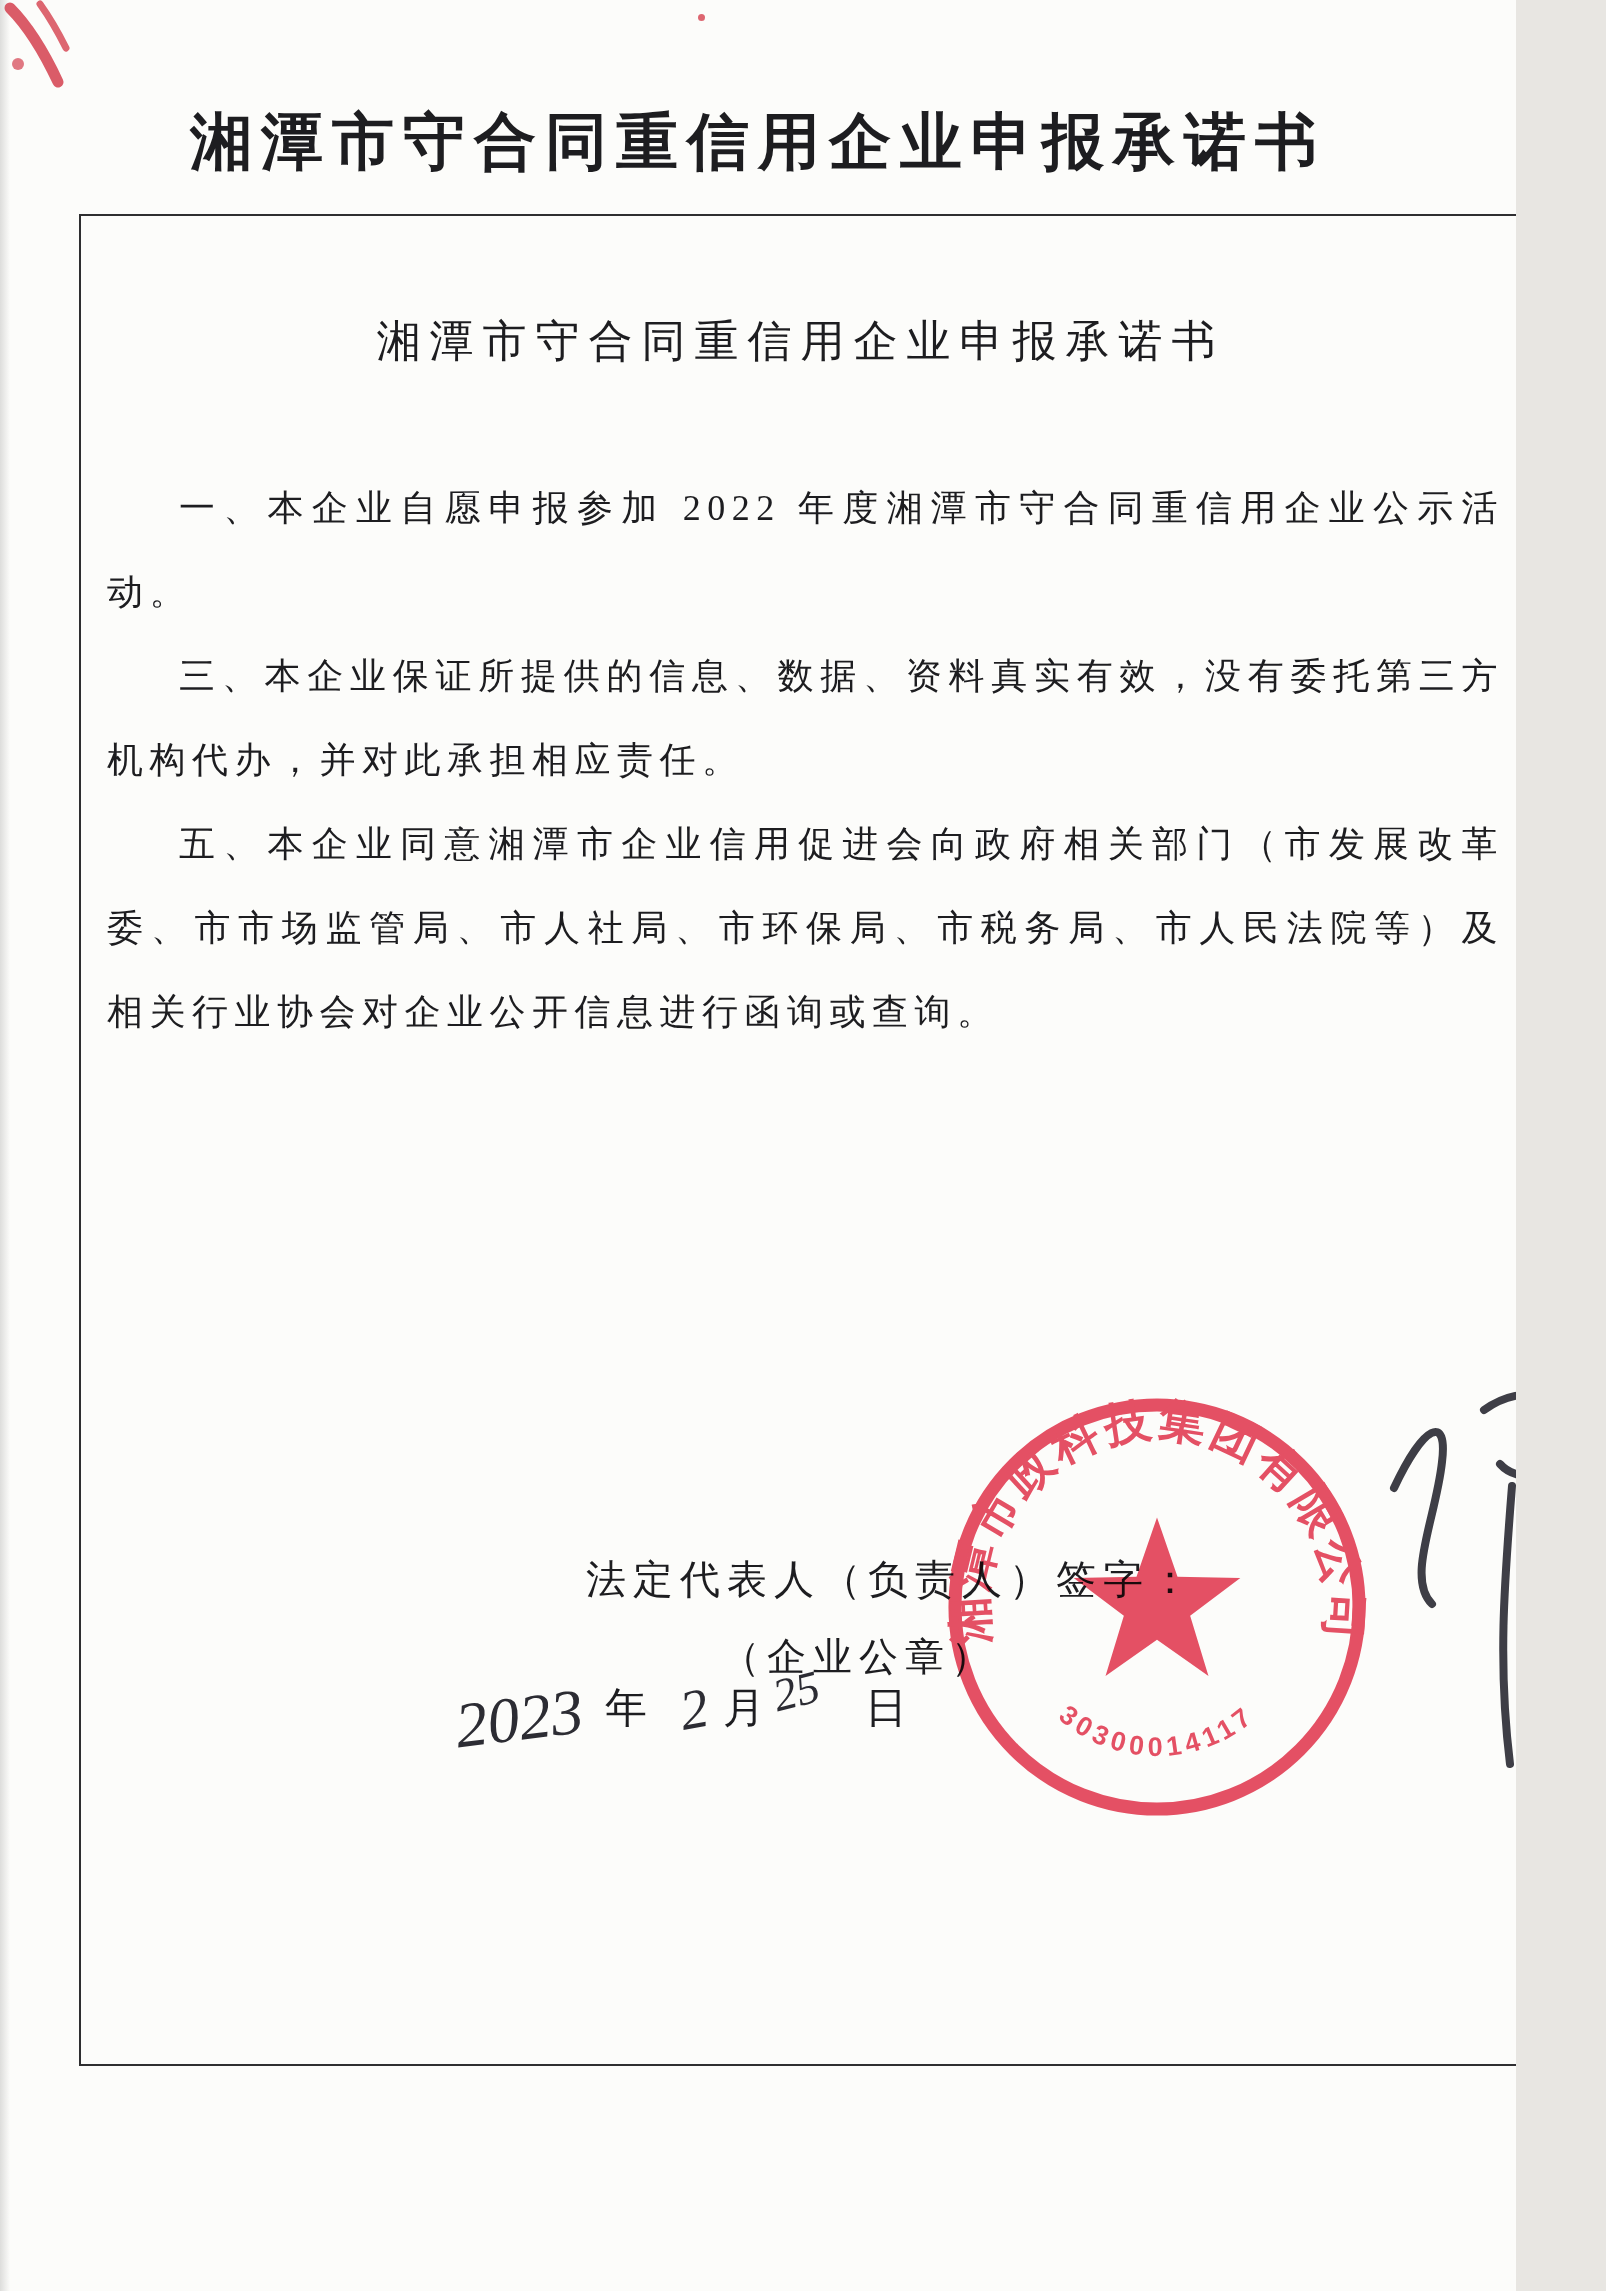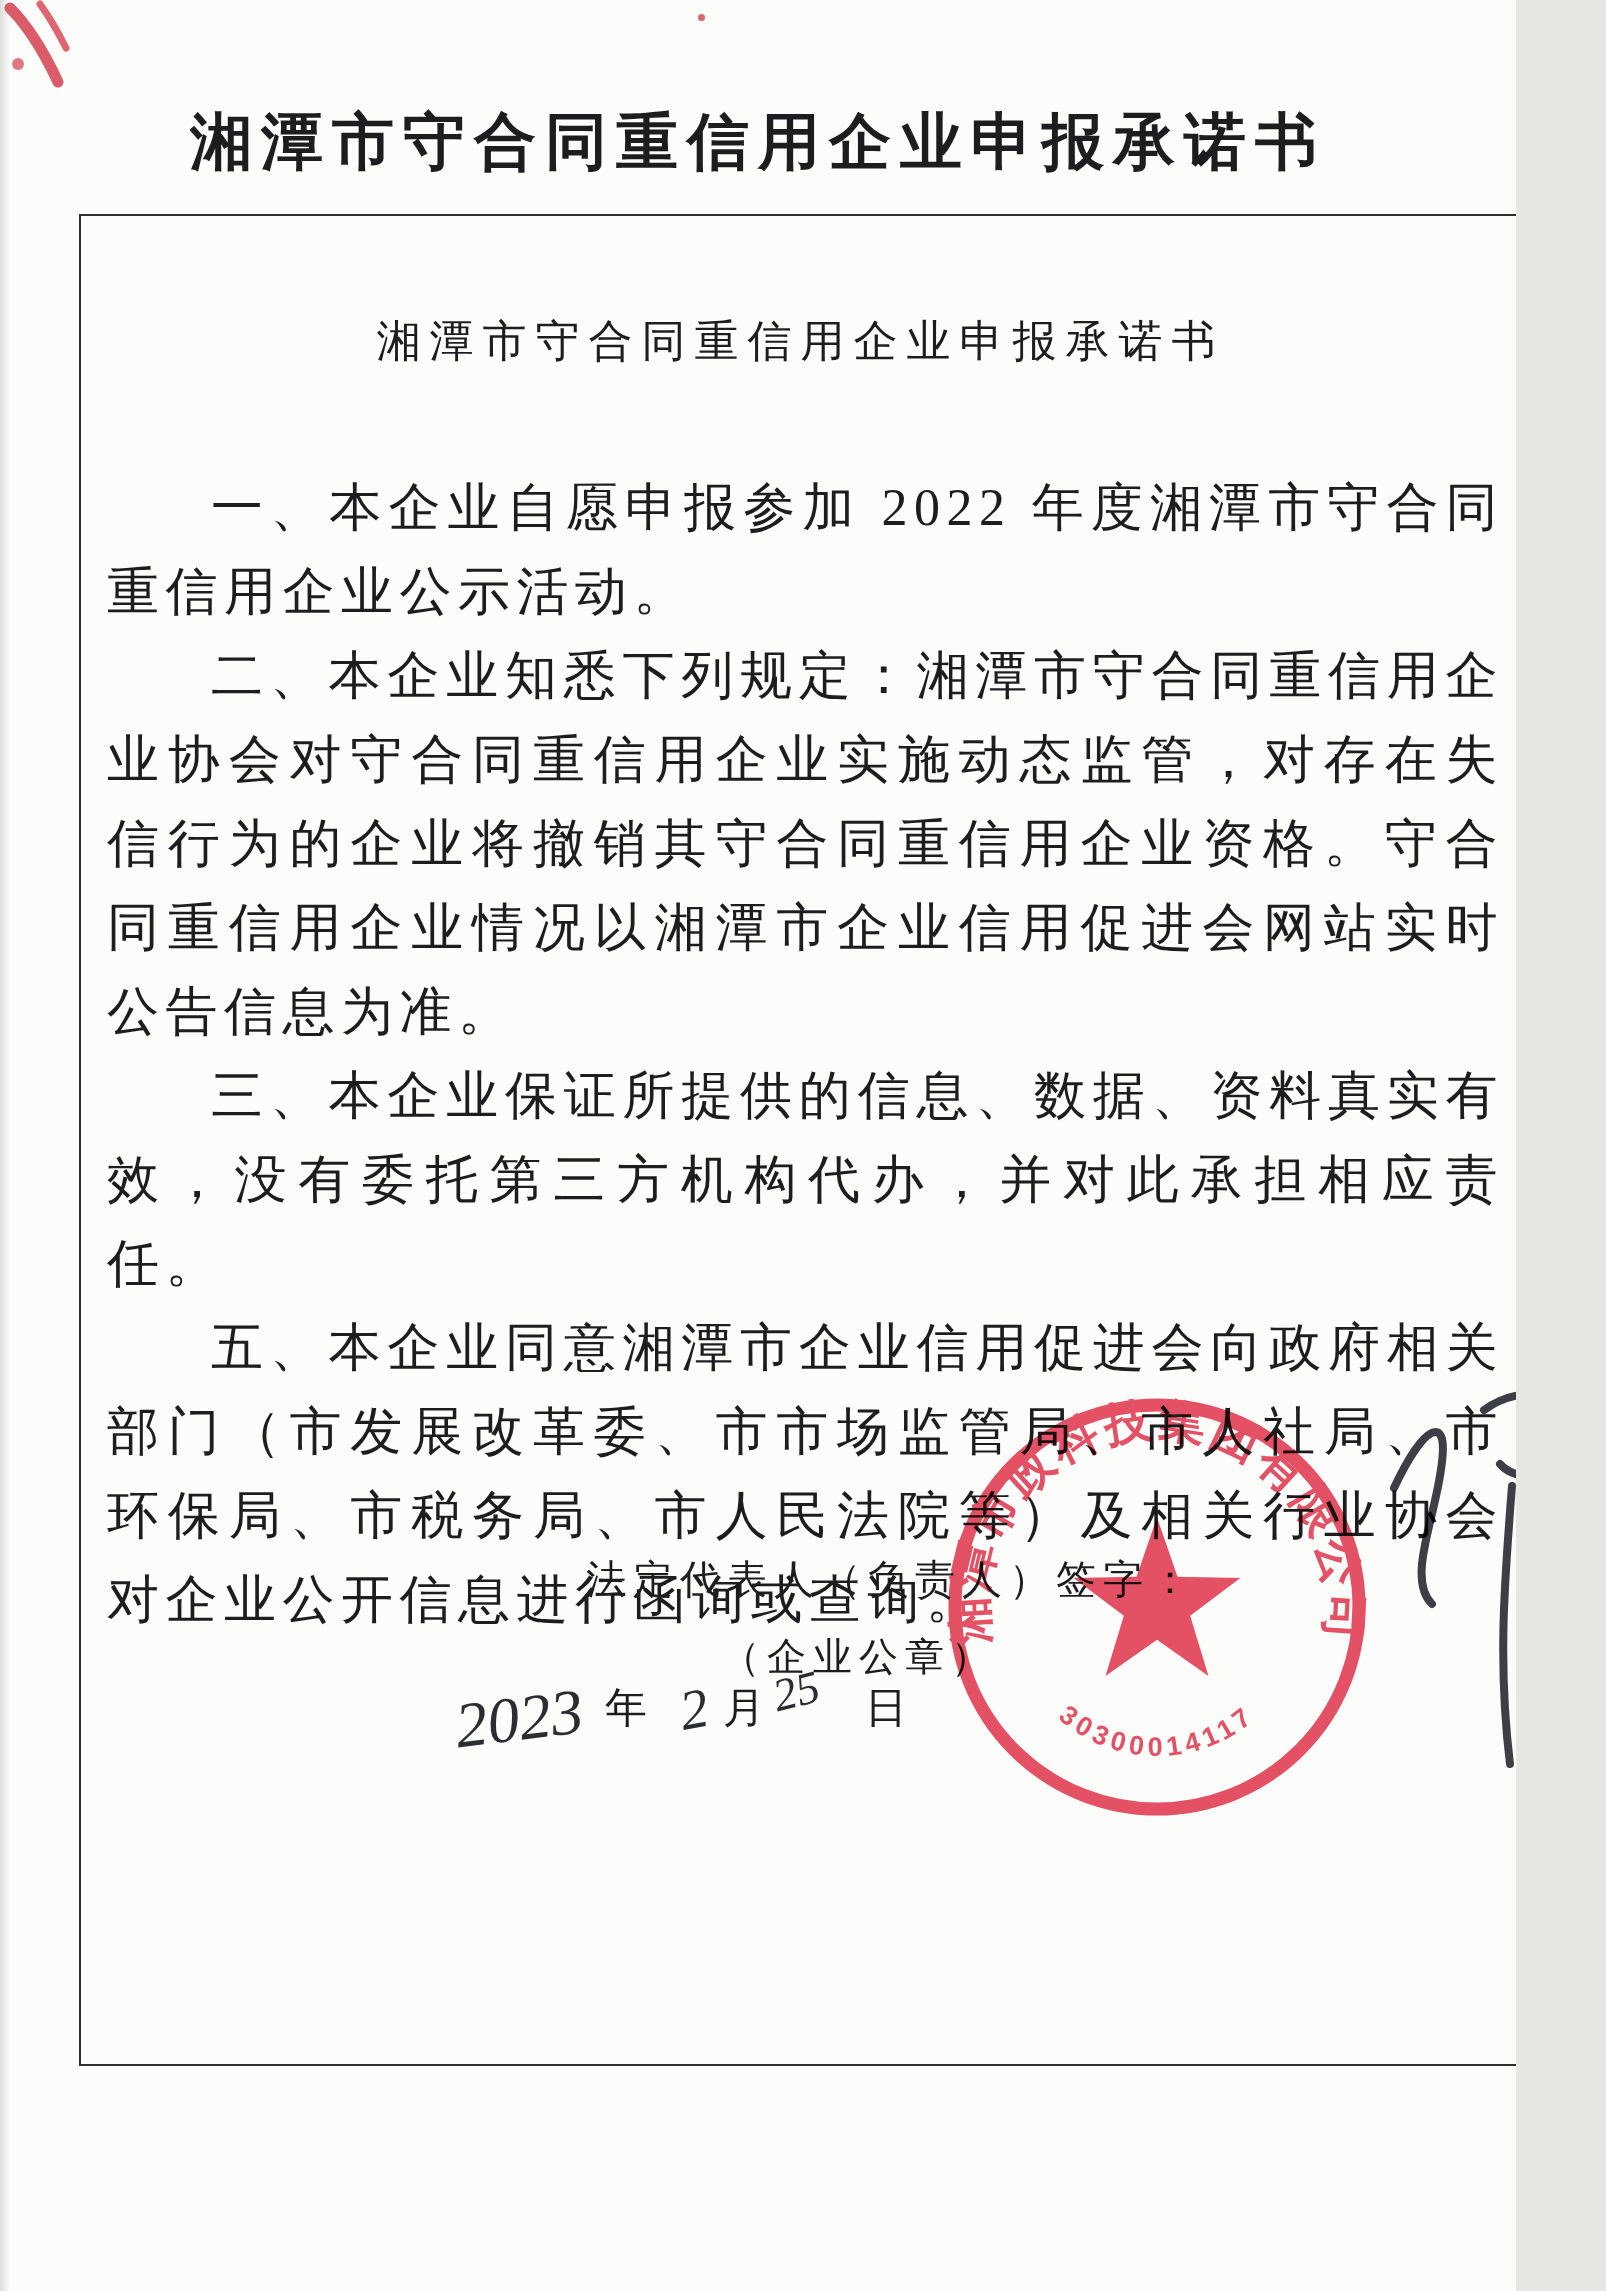--- a/index.html
+++ b/index.html
@@ -21,21 +21,21 @@
   .doc-box {
     position:absolute; left:79px; top:214px; width:1443px; height:1852px;
     border:2px solid #2e2e30; box-sizing:border-box;
   }
   .inner-title {
     position:absolute; top:96px; left:0; width:100%;
     text-align:center; font-size:44px; font-weight:400; letter-spacing:9px;
   }
   .letter-body {
     position:absolute; left:26px; right:16px; top:250px;
-    font-size:52px; line-height:84px; letter-spacing:6.5px;
+    font-size:36px; line-height:84px; letter-spacing:6.5px;
     text-align:justify; text-align-last:left;
   }
   .letter-body p { margin:0; text-indent:2em; }
   .sig-label {
     position:absolute; left:505px; top:1336px;
     font-size:40px; letter-spacing:7px; white-space:nowrap; z-index:2;
   }
   .seal-note {
     position:absolute; left:640px; top:1414px;
     font-size:39px; letter-spacing:7px; white-space:nowrap; z-index:2;
@@ -84,21 +84,20 @@
   <div class="red-speck"></div>
 
   <div class="main-title">湘潭市守合同重信用企业申报承诺书</div>
 
   <div class="doc-box">
 
     <div class="inner-title">湘潭市守合同重信用企业申报承诺书</div>
 
     <div class="letter-body">
       <p>一、本企业自愿申报参加 2022 年度湘潭市守合同重信用企业公示活动。</p>
-      <p>二、本企业知悉下列规定：湘潭市守合同重信用企业协会对守合同重信用企业实施动态监管，对存在失信行为的企业将撤销其守合同重信用企业资格。守合同重信用企业情况以湘潭市企业信用促进会网站实时公告信息为准。</p>
       <p>三、本企业保证所提供的信息、数据、资料真实有效，没有委托第三方机构代办，并对此承担相应责任。</p>
       <p>五、本企业同意湘潭市企业信用促进会向政府相关部门（市发展改革委、市市场监管局、市人社局、市环保局、市税务局、市人民法院等）及相关行业协会对企业公开信息进行函询或查询。</p>
     </div>
 
     <div class="sig-label">法定代表人（负责人）签字：</div>
 
     <div class="seal-note">（企业公章）</div>
 
     <div class="date-line">
       <span class="hand hand-year">2023</span>

